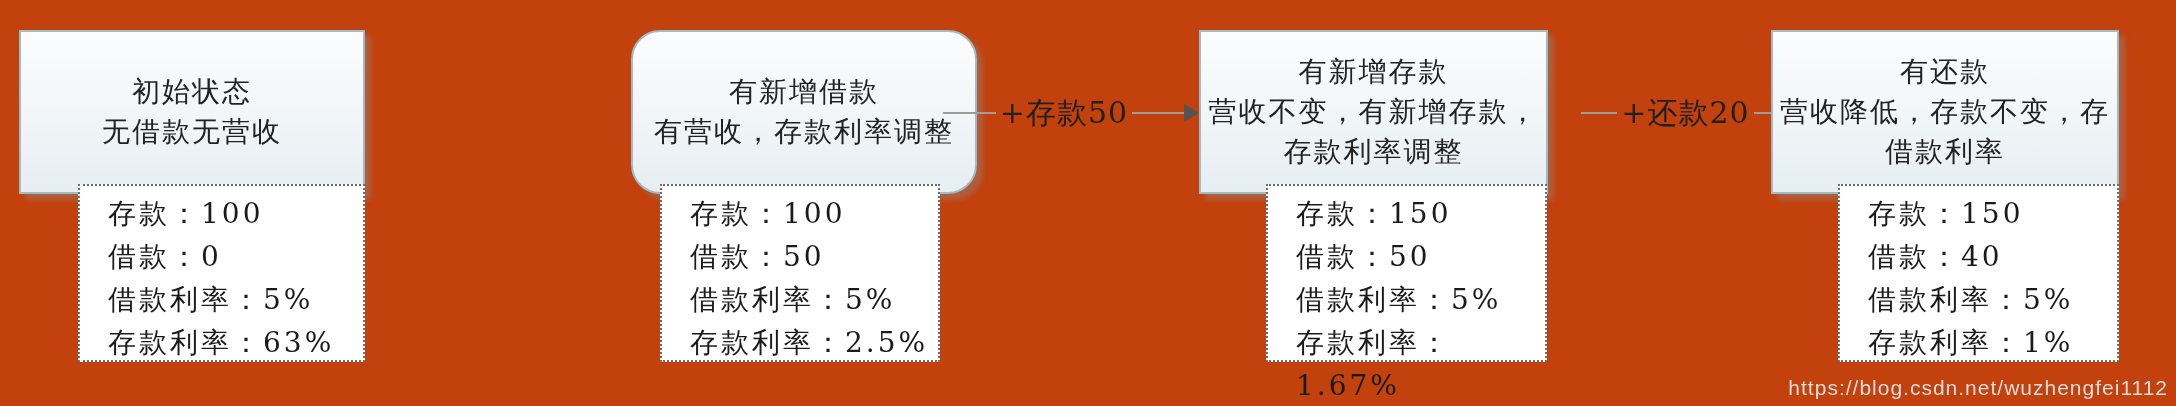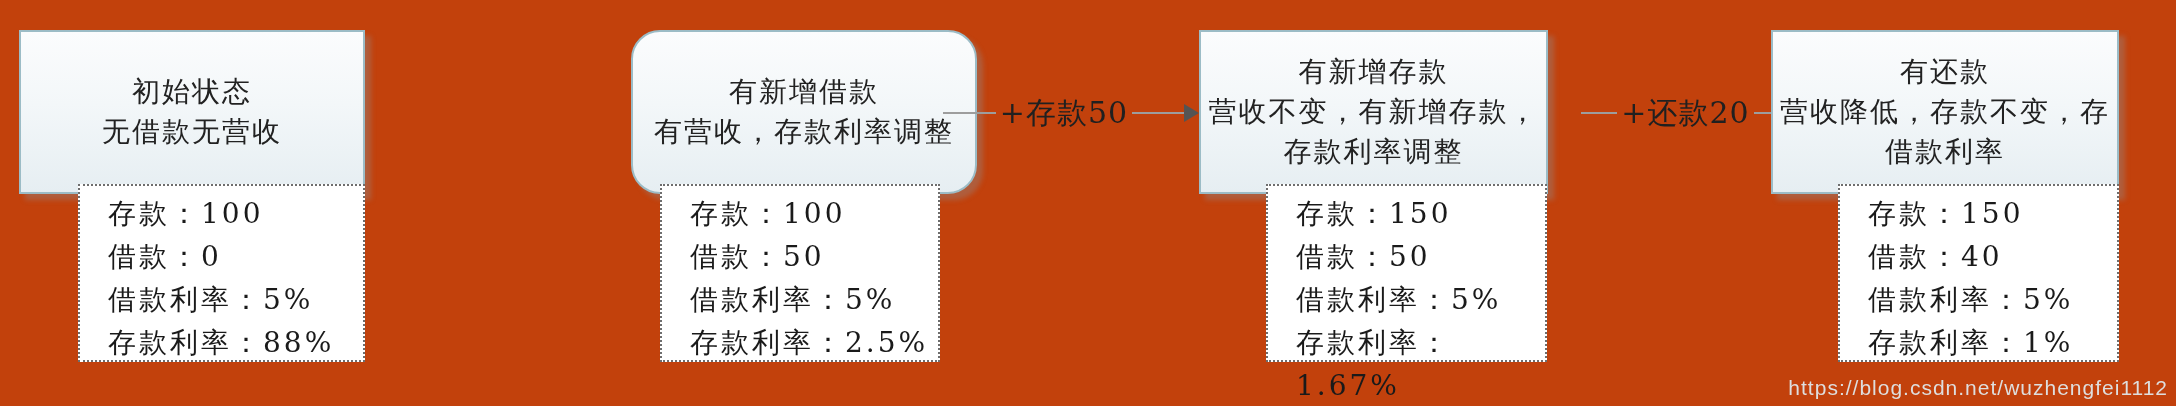--- a/index.html
+++ b/index.html
@@ -98,21 +98,21 @@
 <div class="canvas">
 
   <div class="state-box" style="left:19px; width:346px;">
     <div class="state-title">初始状态
 无借款无营收</div>
   </div>
   <div class="detail-box" style="left:78px; width:287px;">
     <div class="detail-line">存款：100</div>
     <div class="detail-line">借款：0</div>
     <div class="detail-line">借款利率：5%</div>
-    <div class="detail-line">存款利率：88%</div>
+    <div class="detail-line">存款利率：63%</div>
   </div>
 
 
   <div class="state-box" style="left:631px; width:346px;border-radius:29px;">
     <div class="state-title">有新增借款
 有营收，存款利率调整</div>
   </div>
   <div class="detail-box" style="left:660px; width:280px;">
     <div class="detail-line">存款：100</div>
     <div class="detail-line">借款：50</div>

